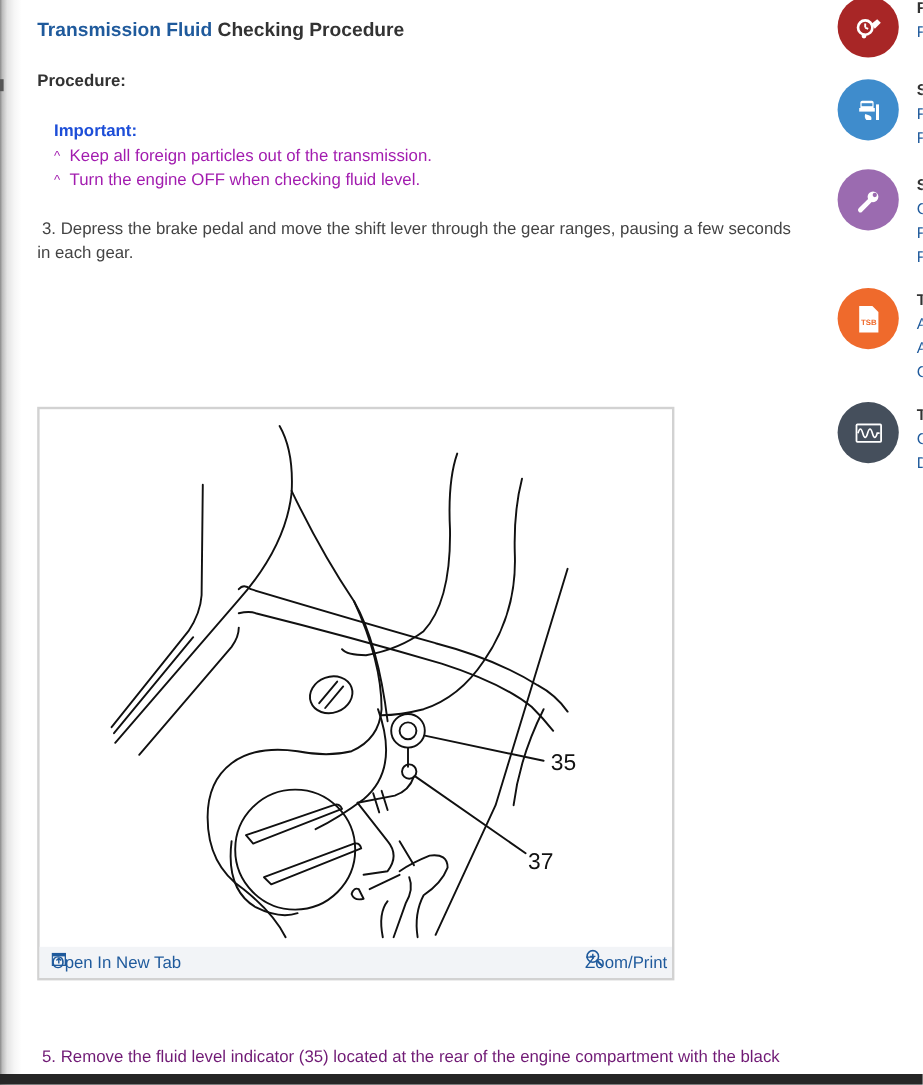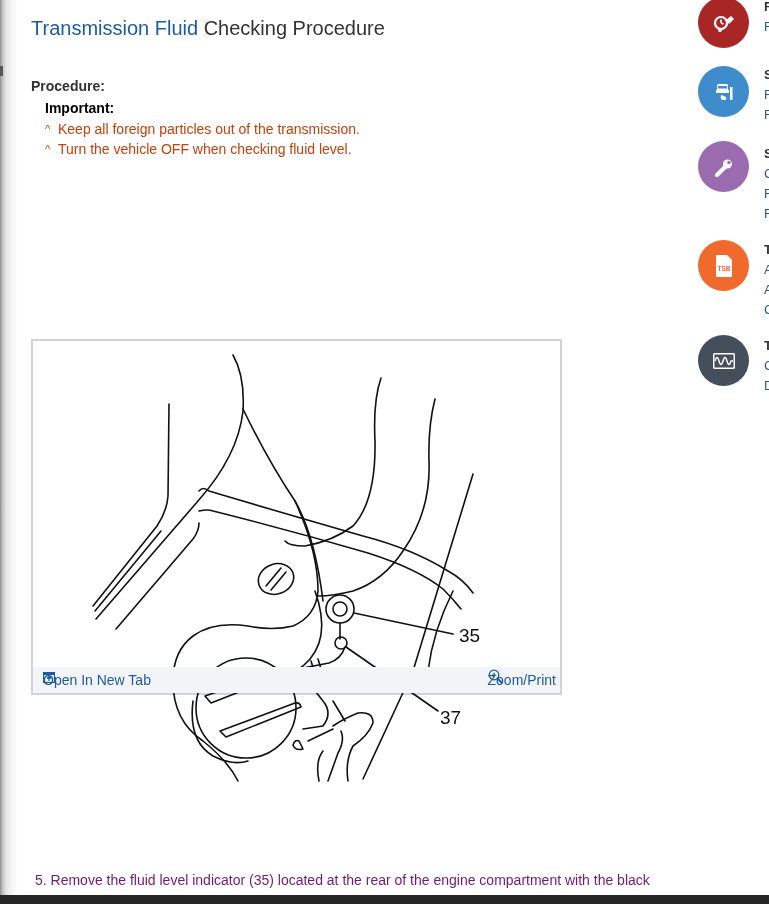--- a/index.html
+++ b/index.html
@@ -7,34 +7,34 @@
   body { font-family: "Liberation Sans", sans-serif; color: #333; position: relative; }
 
   .left-edge {
     position: absolute; left: 0; top: 0; width: 18px; height: 904px;
     background: linear-gradient(to right, #8a8a8a 0px, #bdbdbd 2px, #e4e4e4 6px, #f6f6f6 12px, #ffffff 18px);
   }
   .left-tick { position: absolute; left: 0; top: 66px; width: 3px; height: 10px; background: #555; }
 
   .content { position: absolute; left: 31px; top: 0; width: 640px; }
 
-  .title { position: absolute; top: 17px; left: 0; font-size: 20px; font-weight: normal; color: #333; white-space: nowrap; }
+  .title { position: absolute; top: 17px; left: 0; font-size: 16px; font-weight: bold; color: #333; white-space: nowrap; }
   .title .link { color: #1f5a9c; }
 
-  .proc-label { position: absolute; top: 59px; left: 0; font-size: 14px; font-weight: bold; color: #333; margin-top: 19px; }
-
-  .important { position: absolute; top: 100px; left: 14px; font-size: 14px; font-weight: bold; color: #000000; }
-  .bullet { position: absolute; left: 14px; font-size: 14px; color: #c2410c; white-space: nowrap; }
+  .proc-label { position: absolute; top: 59px; left: 0; font-size: 14px; font-weight: bold; color: #333; }
+
+  .important { position: absolute; top: 100px; left: 14px; font-size: 14px; font-weight: bold; color: #1d4ed8; }
+  .bullet { position: absolute; left: 14px; font-size: 14px; color: #a21caf; white-space: nowrap; }
   .bullet .caret { display: inline-block; width: 13px; font-size: 11px; vertical-align: 1px; }
 
   .steps { position: absolute; top: 180px; left: 0; width: 640px; font-size: 14px; line-height: 20px; color: #444; }
   .steps p { text-indent: 4px; }
 
   .figure {
-    position: absolute; left: 0; top: 339px; width: 531px; height: 356px;
+    position: absolute; left: 0; top: 339px; width: 531px; height: 478px;
     border: 2px solid #d2d2d2; background: #fff;
   }
   .figure svg { position: absolute; left: 0; top: 0; }
   .fig-footer {
     position: absolute; left: 0; bottom: 0; width: 100%; height: 26px;
     background: #f2f4f7; font-size: 14px; color: #1f5a9c;
   }
   .open-tab { position: absolute; left: 10px; top: 5px; display: flex; align-items: center; cursor: pointer; }
   .open-tab .ic { width: 12px; height: 11px; margin-right: 6px; }
   .zoom-print { position: absolute; right: 4px; top: 3px; display: flex; align-items: flex-start; cursor: pointer; }
@@ -66,24 +66,25 @@
     <span class="link">Transmission Fluid</span><span> Checking Procedure</span>
   </div>
 
   <div class="proc-label">Procedure:</div>
 
   <div class="important">Important:</div>
   <div class="bullet" style="top:121px">
     <span class="caret">^</span><span>Keep all foreign particles out of the transmission.</span>
   </div>
   <div class="bullet" style="top:141px">
-    <span class="caret">^</span><span>Turn the vehicle OFF when checking fluid level.</span>
+    <span class="caret">^</span><span>Turn the engine OFF when checking fluid level.</span>
   </div>
 
   <div class="steps">
+    <p>3. Depress the brake pedal and move the shift lever through the gear ranges, pausing a few seconds in each gear.</p>
   </div>
 
   <div class="figure">
     <svg width="527" height="462" viewBox="0 0 527 462">
       <g fill="none" stroke="#111" stroke-width="1.6" stroke-linecap="round" stroke-linejoin="round">
 
         <path d="M136 63 L135 155 Q134 170 124 185 L60 265"></path>
         <path d="M62 270 L128 190"></path>
 
         <path d="M200 14 Q212 35 210 70 Q205 115 165 160 L63 278"></path>

